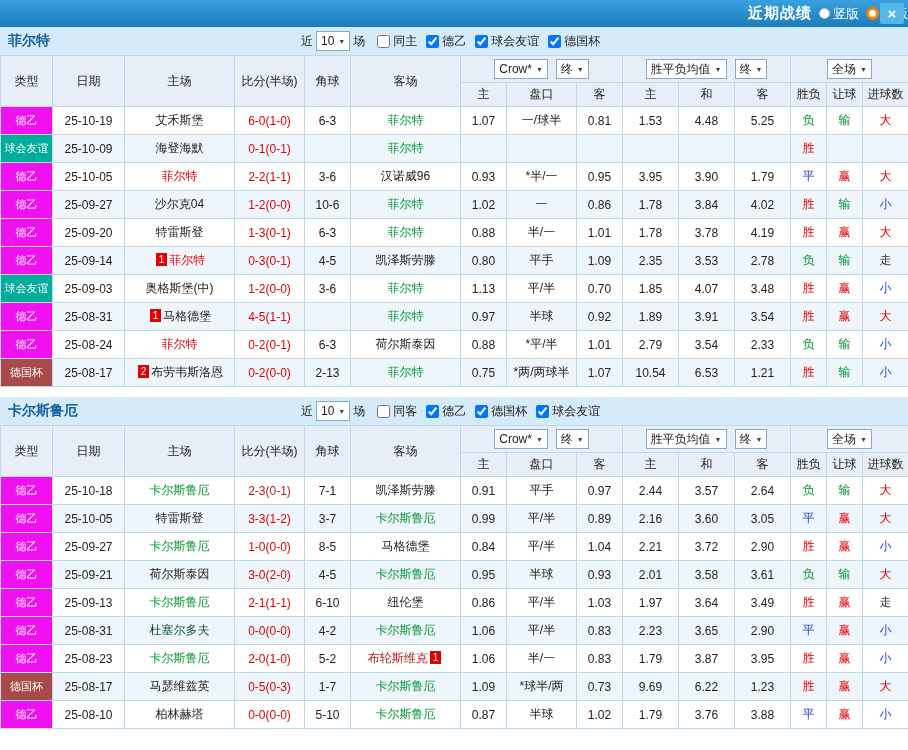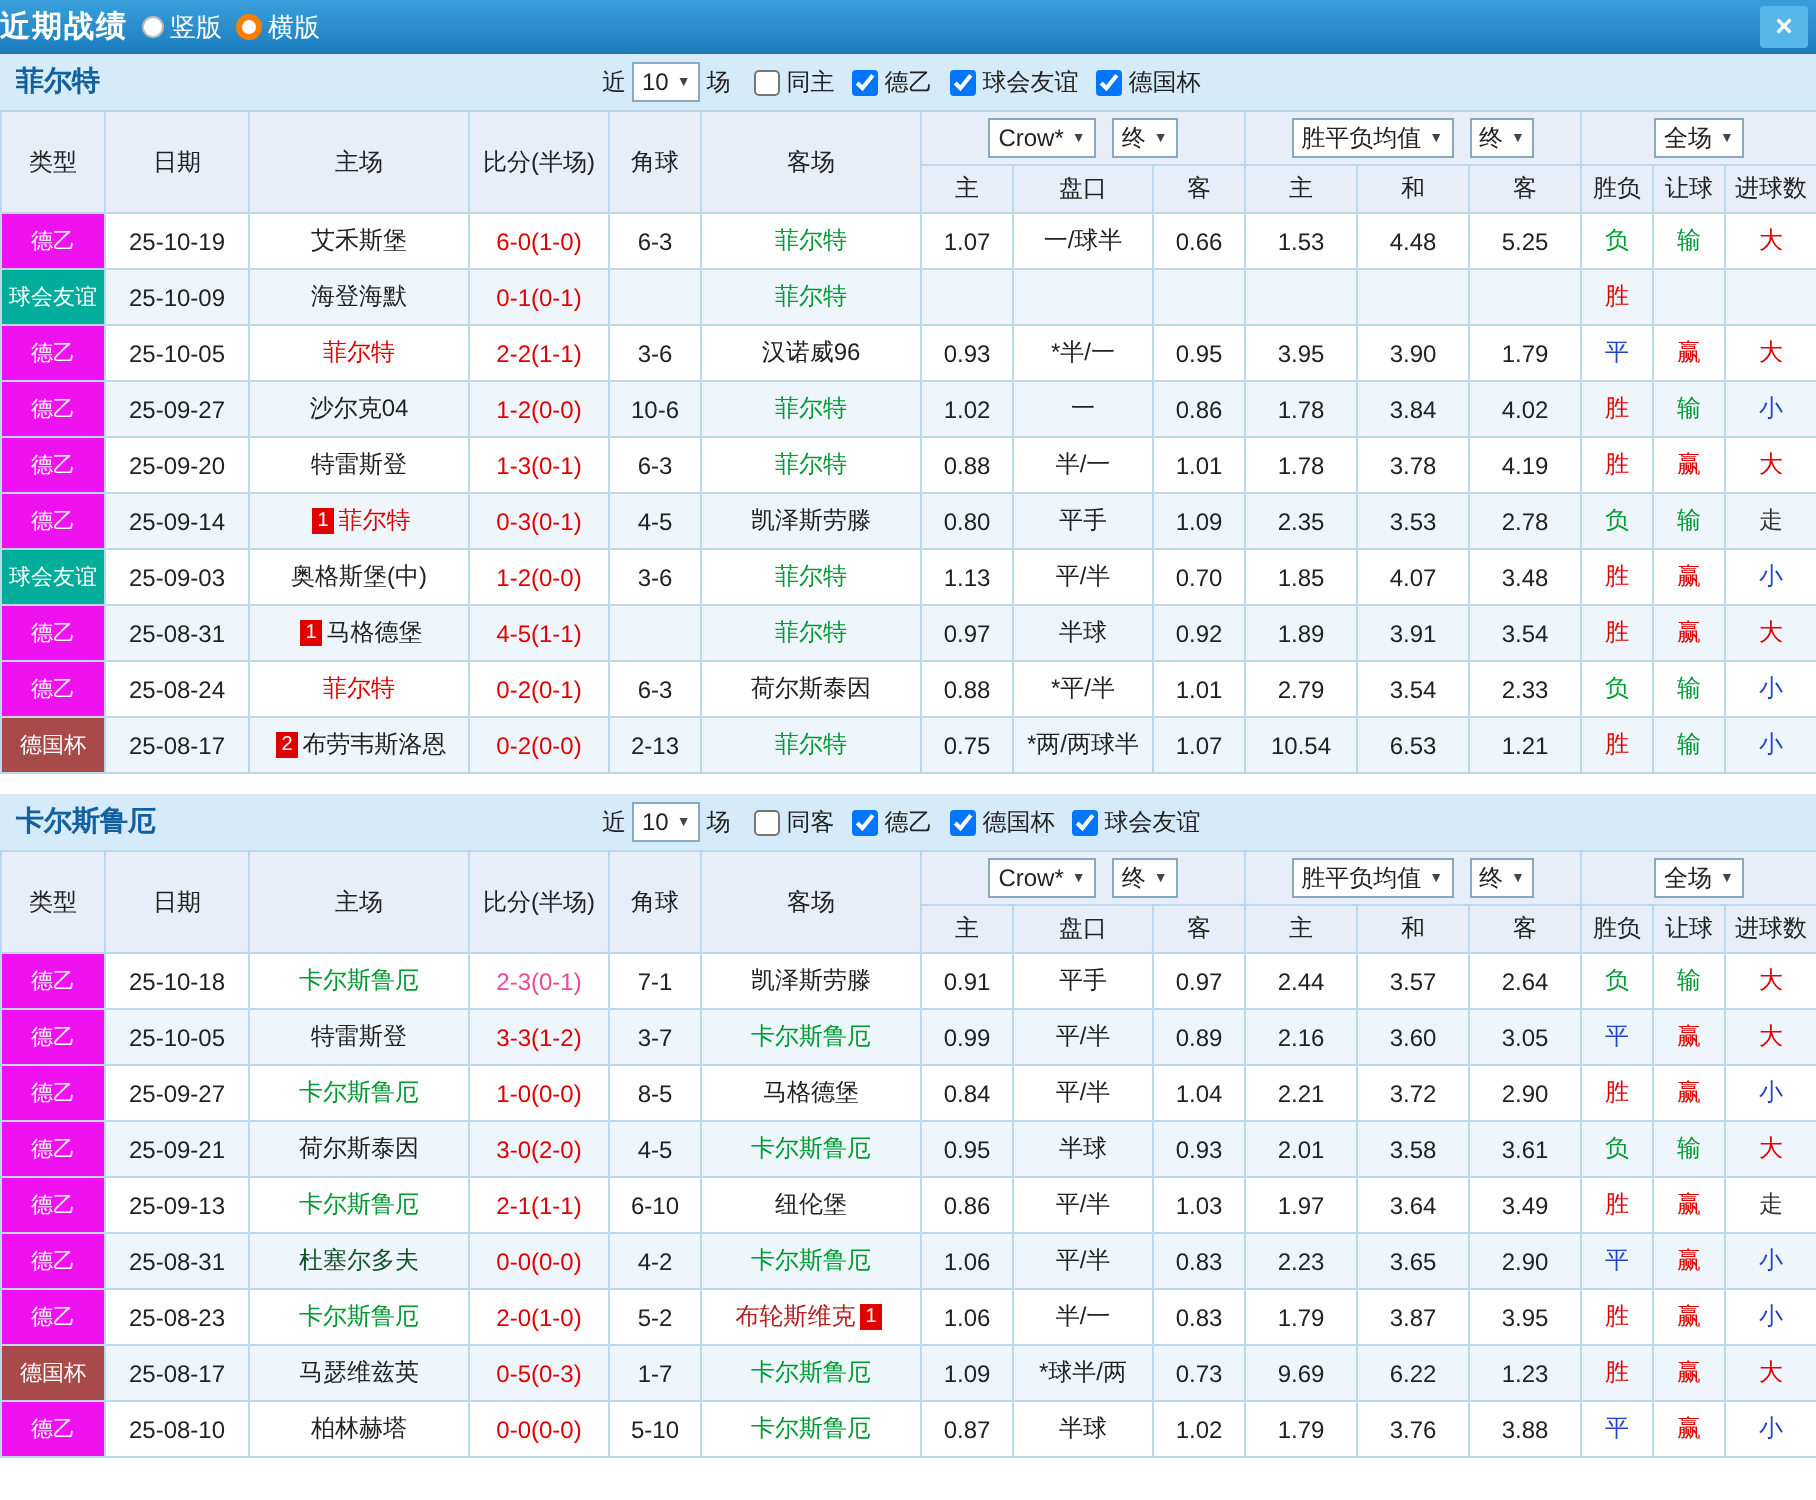--- a/index.html
+++ b/index.html
@@ -1,19 +1,19 @@
 <!DOCTYPE html>
 <html><head>
 <meta charset="utf-8">
 <style>
   html,body{margin:0;padding:0;}
   body{width:908px;height:750px;overflow:hidden;background:#fff;
        font-family:"Liberation Sans","DejaVu Sans",sans-serif;font-size:12px;color:#222;}
   .topbar{height:27px;background:linear-gradient(180deg,#3aa0dd,#1a7cbc);position:relative;
-          display:flex;align-items:center;justify-content:flex-start;color:#fff;}
+          display:flex;align-items:center;justify-content:flex-end;color:#fff;}
   .topbar-group{display:flex;align-items:center;gap:7px;}
   .win-title{font-size:15px;font-weight:bold;letter-spacing:1px;}
   .radio-wrap{display:flex;align-items:center;gap:3px;cursor:pointer;font-size:13px;}
   .radio{width:11px;height:11px;border-radius:50%;background:#fff;border:1px solid #bbb;box-sizing:border-box;}
   .radio.sel{width:13px;height:13px;border:3px solid #ff7e00;}
   .closebtn{position:absolute;right:4px;top:3px;width:24px;height:21px;background:#55b7ea;color:#fff;
             font-size:15px;font-weight:bold;line-height:21px;text-align:center;border-radius:2px;cursor:pointer;}
   .section-bar{height:28px;background:#d5ebf9;position:relative;display:flex;align-items:center;}
   .team-title{color:#13609f;font-weight:bold;font-size:14px;margin-left:8px;}
   .filters{position:absolute;left:298px;top:0;height:28px;display:flex;align-items:center;font-size:12px;color:#222;}
@@ -161,21 +161,21 @@
     <tbody id="rows-0">
         <tr>
           <td class="type" style="background: rgb(240, 17, 240);">德乙</td>
           <td>25-10-19</td>
           <td class="team"><span style="color: rgb(34, 34, 34);">艾禾斯堡</span></td>
           <td style="color: rgb(225, 0, 0);">6-0(1-0)</td>
           <td>6-3</td>
           <td class="team"><span style="color: rgb(0, 153, 51);">菲尔特</span></td>
           <td>1.07</td>
           <td>一/球半</td>
-          <td>0.66</td>
+          <td>0.81</td>
           <td>1.53</td>
           <td>4.48</td>
           <td>5.25</td>
           <td style="color: rgb(0, 153, 51);">负</td>
           <td style="color: rgb(0, 153, 51);">输</td>
           <td style="color: rgb(225, 0, 0);">大</td>
         </tr>
         <tr>
           <td class="type" style="background: rgb(0, 173, 155);">球会友谊</td>
           <td>25-10-09</td>
@@ -433,21 +433,21 @@
         <th>胜负</th>
         <th>让球</th>
         <th>进球数</th>
       </tr>
     </thead>
     <tbody id="rows-1">
         <tr>
           <td class="type" style="background: rgb(240, 17, 240);">德乙</td>
           <td>25-10-18</td>
           <td class="team"><span style="color: rgb(0, 153, 51);">卡尔斯鲁厄</span></td>
-          <td style="color: #ec4899;">2-3(0-1)</td>
+          <td style="color: #b91c1c;">2-3(0-1)</td>
           <td>7-1</td>
           <td class="team"><span style="color: rgb(34, 34, 34);">凯泽斯劳滕</span></td>
           <td>0.91</td>
           <td>平手</td>
           <td>0.97</td>
           <td>2.44</td>
           <td>3.57</td>
           <td>2.64</td>
           <td style="color: rgb(0, 153, 51);">负</td>
           <td style="color: rgb(0, 153, 51);">输</td>

